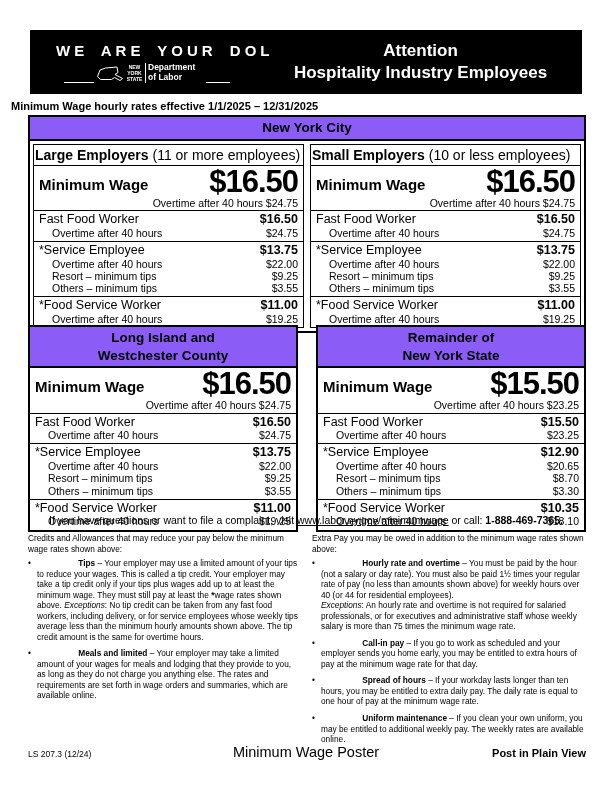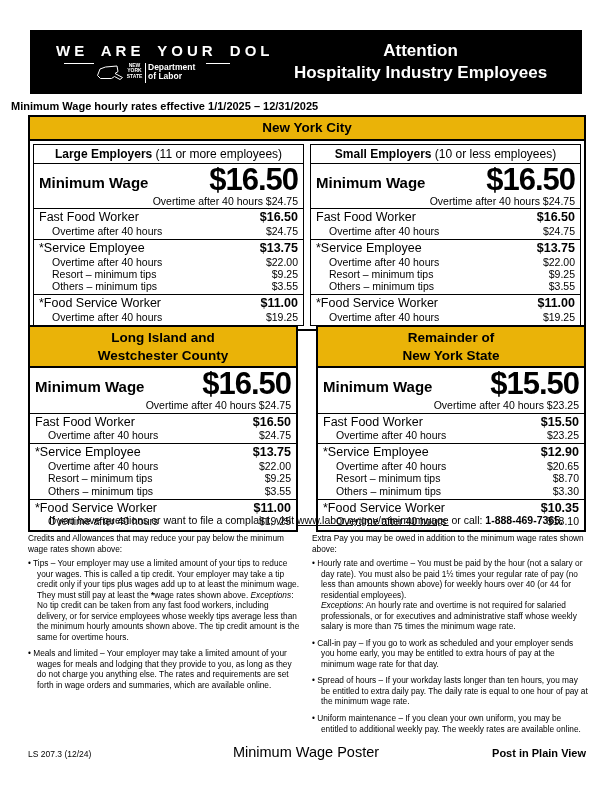--- a/index.html
+++ b/index.html
@@ -3,36 +3,36 @@
 <meta charset="utf-8">
 <style>
   * { box-sizing: border-box; margin: 0; padding: 0; }
   body { background:#fff; font-family:"Liberation Sans","DejaVu Sans",sans-serif; color:#000; }
   .page { position:relative; width:612px; height:792px; background:#fff; overflow:hidden; }
 
   
   .masthead { position:absolute; left:30px; top:30px; width:552px; height:64px; background:#000; color:#fff; display:flex; align-items:center; }
   .logo-block { width:235px; padding-left:26px; }
   .tagline { font-size:15px; font-weight:bold; letter-spacing:4px; word-spacing:5px; white-space:nowrap; }
-  .lockup { display:flex; align-items:flex-start; gap:2px; margin-top:4px; margin-left:8px; }
+  .lockup { display:flex; align-items:flex-end; gap:2px; margin-top:4px; margin-left:8px; }
   .rule { height:1px; background:#fff; }
   .rule.l { width:30px; } .rule.r { width:24px; }
   .state-text { font-size:5px; font-weight:bold; line-height:1.15; width:17px; text-align:center; text-transform:uppercase; }
   .logo-div { width:1px; height:20px; background:#fff; }
   .dept { font-size:8.5px; font-weight:bold; line-height:1.15; width:56px; }
   .attention { flex:1; text-align:center; font-weight:bold; font-size:17px; line-height:1.3; padding-right:6px; }
 
   .effective { position:absolute; top:100px; left:11px; width:100%; text-align:left; font-weight:bold; font-size:11px; }
 
   
   .nyc-panel { position:absolute; left:28px; top:115px; width:558px; border:2px solid #000; background:#fff; }
-  .panel-title { background:#eab308; border-bottom:2px solid #000; text-align:center; font-weight:bold; font-size:13.5px; line-height:1.3; padding:2px 0; }
+  .panel-title { background:#8b5cf6; border-bottom:2px solid #000; text-align:center; font-weight:bold; font-size:13.5px; line-height:1.3; padding:2px 0; }
   .nyc-cols { display:flex; gap:6px; padding:3px; }
   .wage-card { flex:1; border:1.5px solid #000; background:#fff; }
-  .employer-head { border-bottom:1.5px solid #000; text-align:center; font-size:12px; padding:2px 1px; }
+  .employer-head { border-bottom:1.5px solid #000; font-size:14px; padding:2px 1px; }
   .employer-head b { font-weight:bold; }
   .mw { padding:1px 5px 0; }
   .mw-row { display:flex; justify-content:space-between; align-items:flex-start; }
   .mw-label { font-weight:bold; font-size:15px; padding-top:9px; }
   .mw-amount { font-weight:bold; font-size:31px; line-height:0.98; letter-spacing:-1px; }
   .mw-ot { text-align:right; font-size:10.5px; line-height:1.15; padding-bottom:1px; }
   .section { border-top:1.5px solid #000; padding:0 5px 2px; }
   .row-main { display:flex; justify-content:space-between; font-size:12.5px; line-height:1.18; padding-top:1px; }
   .row-main .rate { font-weight:bold; }
   .sub { display:flex; justify-content:space-between; font-size:10.5px; line-height:1.16; padding-left:13px; }
@@ -47,21 +47,21 @@
 
   
   .fineprint { position:absolute; left:28px; top:533px; width:560px; display:flex; gap:11px; font-size:8.3px; line-height:1.27; }
   .fp-left { width:273px; }
   .fp-right { flex:1; }
   .fp-head { margin-bottom:4px; }
   .fp-head b { font-weight:normal; }
   .fineprint ul { list-style:none; }
   .fineprint li { padding-left:9px; text-indent:-9px; margin-bottom:6px; }
   .fineprint li::before { content:"• "; }
-  .fineprint .term { font-weight:normal; }
+  .fineprint .term { font-weight:bold;margin-left:45px; }
   .fineprint .it { font-style:italic; }
   .fineprint .exc { text-indent:0; }
   .fineprint .star { font-weight:bold; }
 
   
   .form-number { position:absolute; left:28px; top:749px; font-size:8.5px; }
   .poster-title { position:absolute; left:0; top:744px; width:100%; text-align:center; font-size:14.5px; }
   .post-note { position:absolute; right:26px; top:747px; font-weight:bold; font-size:11px;padding-left:11px; }
 </style>
 </head>

